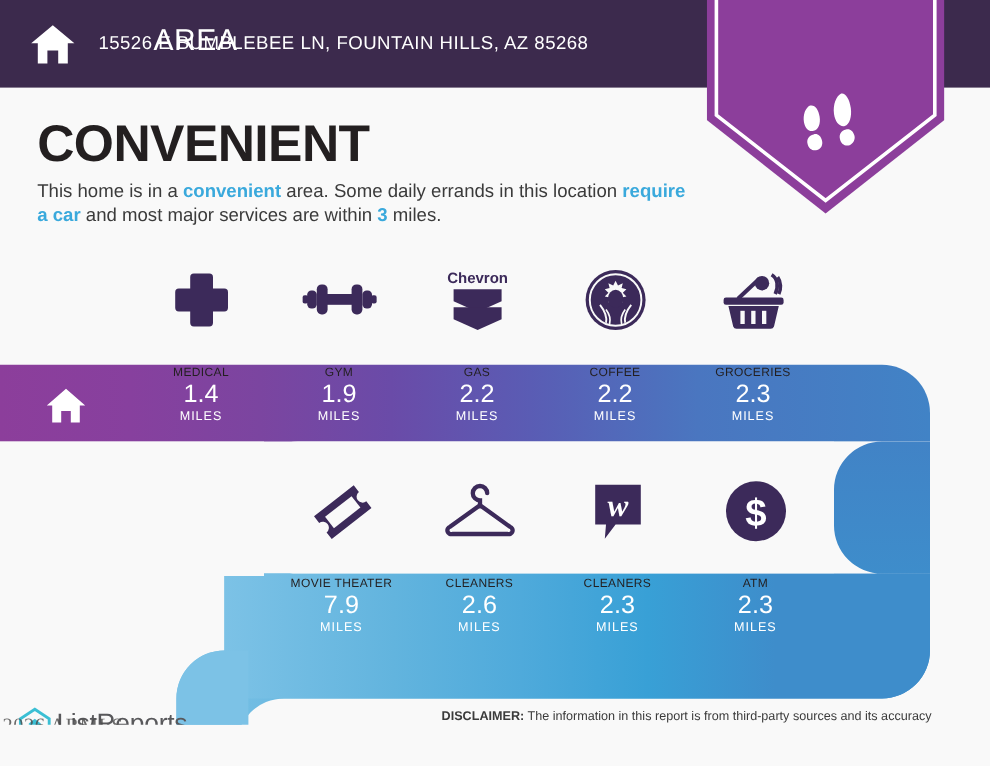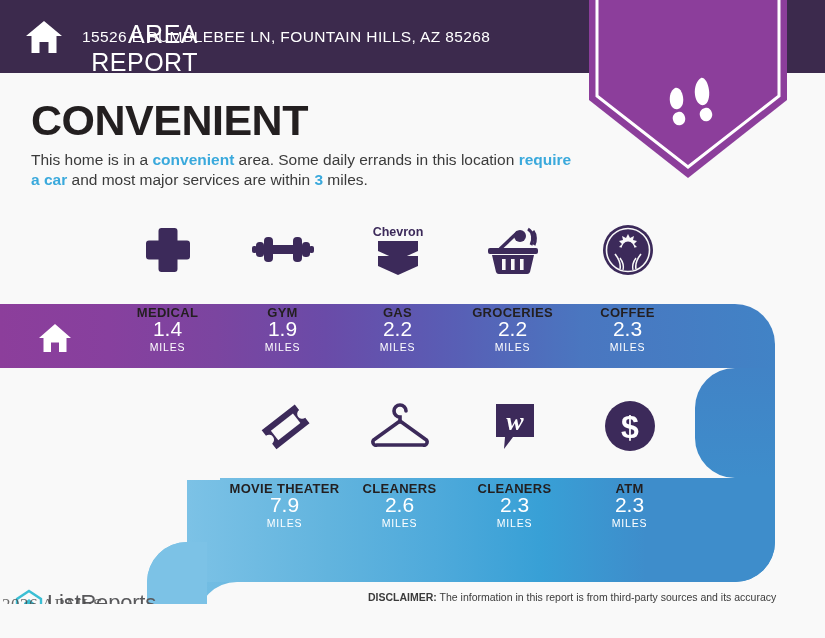--- a/index.html
+++ b/index.html
@@ -48,21 +48,21 @@
   .ribbon { position: absolute; left: 0; top: 290px; width: 825px; height: 348px; z-index: 1; }
 
   
   .iconrow { position: absolute; display: flex; z-index: 3; }
   .iconcell {
     width: 115px; display: flex; flex-direction: column;
     align-items: center; justify-content: flex-end; gap: 20px;
   }
   .iconart { height: 56px; display: flex; align-items: center; justify-content: center; }
   .iconlabel {
-    margin-top: 7px; font-size: 13px; font-weight: 700;
+    margin-top: 7px; font-size: 10px; font-weight: 400;
     color: #231f20; letter-spacing: 0.3px; white-space: nowrap;
   }
 
   .iconrow-1 { left: 110px; top: 222px; }
   .iconrow-2 { left: 227px; top: 398px; }
 
   
   .distrow { position: absolute; display: flex; z-index: 3; }
   .distcell {
     width: 115px; display: flex; flex-direction: column;
@@ -108,21 +108,20 @@
     <path d="M8 0 L190 0 L190 104 L99 175 L8 104 Z" fill="none" stroke="#ffffff" stroke-width="3"></path>
     <g fill="#ffffff">
       <path d="M86 96 c-4 2 -6 8 -5 14 c1 5 4 8 8 7 c4 -1 6 -6 5 -12 c-1 -6 -4 -10 -8 -9 z"></path>
       <path d="M89 120 c-4 1 -6 4 -5 8 c1 4 4 6 8 5 c3 -1 5 -4 4 -8 c-1 -4 -4 -6 -7 -5 z"></path>
       <path d="M112 86 c-4 2 -7 9 -6 17 c1 7 5 11 9 10 c4 -1 6 -8 5 -15 c-1 -8 -5 -13 -8 -12 z"></path>
       <path d="M116 116 c-4 1 -6 4 -5 8 c1 4 4 6 8 5 c3 -1 5 -5 4 -8 c-1 -4 -4 -6 -7 -5 z"></path>
     </g>
   </svg>
   <div class="badge-text">
     <div>AREA</div>
-    <div>REPORT</div>
   </div>
 
   <div class="headline">CONVENIENT</div>
   <div class="subline">
     <span>This home is in a </span><span class="hl-blue">convenient</span><span> area. Some daily errands in this location </span><span class="hl-blue">require a car</span><span> and most major services are within </span><span class="hl-blue">3</span><span> miles.</span>
   </div>
 
   <svg class="ribbon" viewBox="0 0 825 348">
     <defs>
       <linearGradient id="gradTop" x1="0" y1="0" x2="1" y2="0">
@@ -197,48 +196,48 @@
           <text x="27" y="13" font-family="Liberation Sans, sans-serif" font-size="12.5" font-weight="700" fill="#3C2A5A" text-anchor="middle">Chevron</text>
           <path d="M7 18 h40 v10 l-20 9 l-20 -9 Z" fill="#3C2A5A"></path>
           <path d="M7 33 h40 v10 l-20 9 l-20 -9 Z" fill="#3C2A5A"></path>
         </svg>
       </div>
       <div class="iconlabel">GAS</div>
     </div>
 
     <div class="iconcell">
       <div class="iconart">
+        <svg width="52" height="52" viewBox="0 0 52 52">
+          <circle cx="26" cy="26" r="25" fill="#3C2A5A"></circle>
+          <circle cx="26" cy="26" r="21.5" fill="none" stroke="#f9f9f9" stroke-width="1.6"></circle>
+          <path d="M26 10 l2 4 l4 -2 l-1 4 l4 1 l-3 3 l3 3 l-4 1 l1 4 l-4 -2 l-2 4 l-2 -4 l-4 2 l1 -4 l-4 -1 l3 -3 l-3 -3 l4 -1 l-1 -4 l4 2 Z" fill="#f9f9f9"></path>
+          <ellipse cx="26" cy="25" rx="6.5" ry="7.5" fill="#3C2A5A"></ellipse>
+          <path d="M13 30 c4 5 6 10 5 15 M39 30 c-4 5 -6 10 -5 15" stroke="#f9f9f9" stroke-width="1.6" fill="none"></path>
+          <path d="M18 34 c3 4 4 8 3 12 M34 34 c-3 4 -4 8 -3 12" stroke="#f9f9f9" stroke-width="1.4" fill="none"></path>
+        </svg>
+      </div>
+      <div class="iconlabel">COFFEE</div>
+    </div>
+
+    <div class="iconcell">
+      <div class="iconart">
         <svg width="58" height="54" viewBox="0 0 58 54">
           <path d="M16 26 L34 9" stroke="#3C2A5A" stroke-width="3.4" fill="none"></path>
           <circle cx="36" cy="13" r="6" fill="#3C2A5A"></circle>
           <path d="M44 6 c5 3 6 10 3 16" stroke="#3C2A5A" stroke-width="3" fill="none"></path>
           <path d="M49 8 c3 4 3 10 1 14" stroke="#3C2A5A" stroke-width="3" fill="none"></path>
           <rect x="4" y="25" width="50" height="6" rx="2" fill="#3C2A5A"></rect>
           <path d="M8 32 h42 l-4 17 a3 3 0 0 1 -3 2 h-28 a3 3 0 0 1 -3 -2 Z" fill="#3C2A5A"></path>
           <rect x="18" y="36" width="3.6" height="11" fill="#f9f9f9"></rect>
           <rect x="27" y="36" width="3.6" height="11" fill="#f9f9f9"></rect>
           <rect x="36" y="36" width="3.6" height="11" fill="#f9f9f9"></rect>
         </svg>
       </div>
       <div class="iconlabel">GROCERIES</div>
     </div>
-
-    <div class="iconcell">
-      <div class="iconart">
-        <svg width="52" height="52" viewBox="0 0 52 52">
-          <circle cx="26" cy="26" r="25" fill="#3C2A5A"></circle>
-          <circle cx="26" cy="26" r="21.5" fill="none" stroke="#f9f9f9" stroke-width="1.6"></circle>
-          <path d="M26 10 l2 4 l4 -2 l-1 4 l4 1 l-3 3 l3 3 l-4 1 l1 4 l-4 -2 l-2 4 l-2 -4 l-4 2 l1 -4 l-4 -1 l3 -3 l-3 -3 l4 -1 l-1 -4 l4 2 Z" fill="#f9f9f9"></path>
-          <ellipse cx="26" cy="25" rx="6.5" ry="7.5" fill="#3C2A5A"></ellipse>
-          <path d="M13 30 c4 5 6 10 5 15 M39 30 c-4 5 -6 10 -5 15" stroke="#f9f9f9" stroke-width="1.6" fill="none"></path>
-          <path d="M18 34 c3 4 4 8 3 12 M34 34 c-3 4 -4 8 -3 12" stroke="#f9f9f9" stroke-width="1.4" fill="none"></path>
-        </svg>
-      </div>
-      <div class="iconlabel">COFFEE</div>
-    </div>
   </div>
 
   <div class="distrow distrow-1">
     <div class="distcell">
       <div class="distnum">1.4</div>
       <div class="distunit">MILES</div>
     </div>
     <div class="distcell">
       <div class="distnum">1.9</div>
       <div class="distunit">MILES</div>

